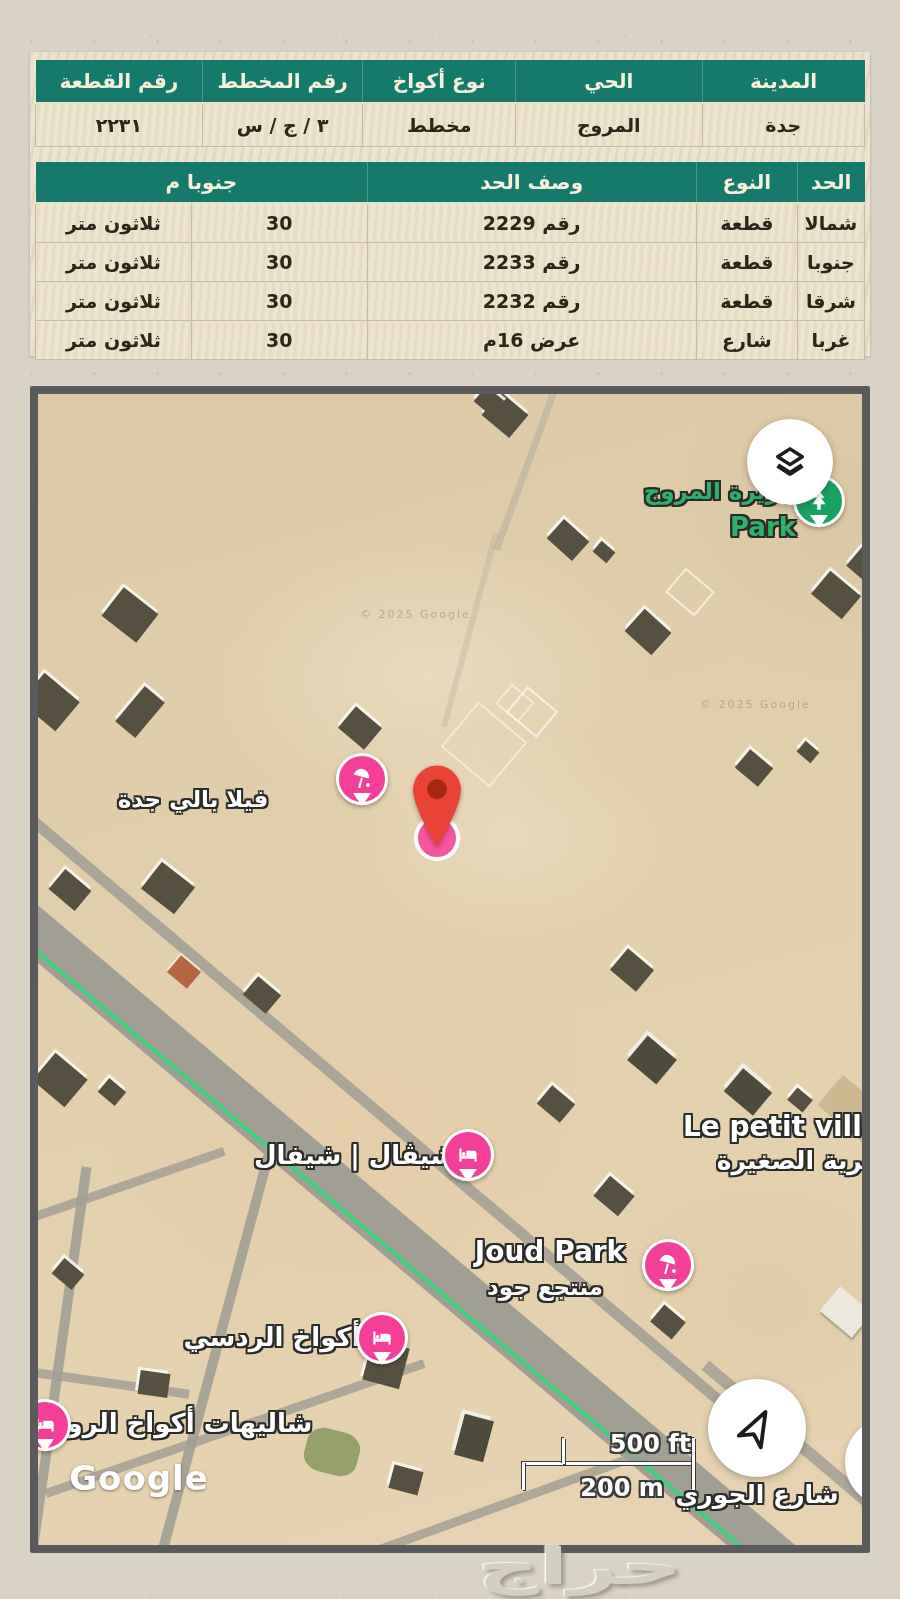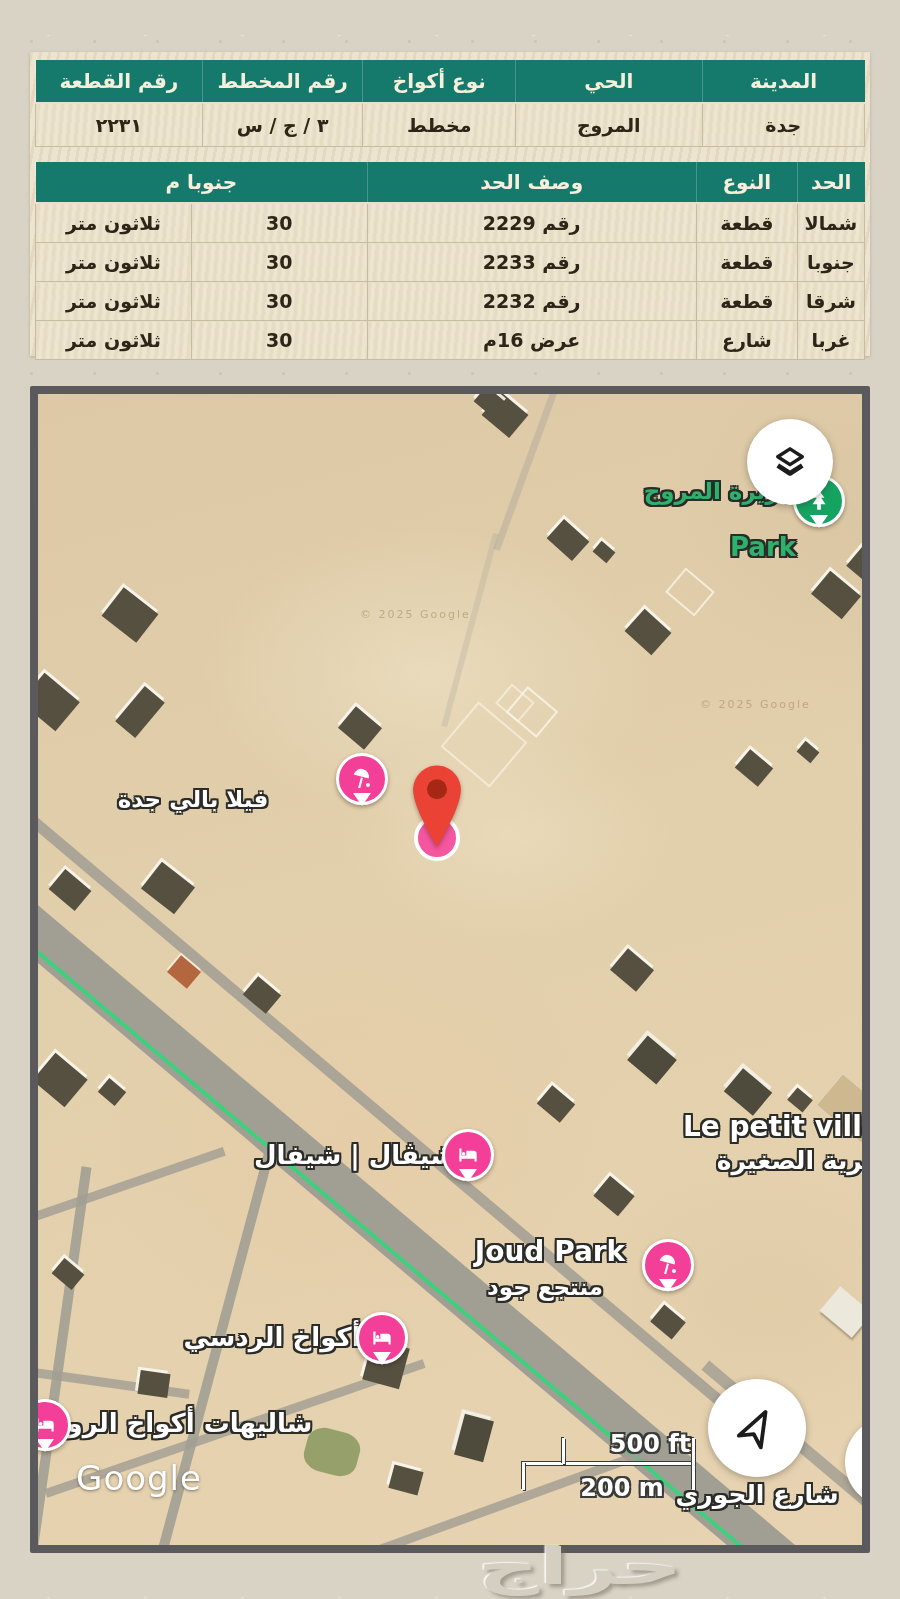--- a/index.html
+++ b/index.html
@@ -65,21 +65,21 @@
   .poi.green{background:#16a261;}
   .pin-shadow-poi{position:absolute;width:46px;height:46px;border-radius:50%;background:#f4569f;
     border:4px solid #fff;box-sizing:border-box;z-index:16;}
   .red-pin{position:absolute;z-index:20;filter:drop-shadow(0 2px 2px rgba(60,30,20,.4));}
   .ctrl-btn{position:absolute;background:#fff;border-radius:50%;
     box-shadow:0 2px 7px rgba(40,40,40,.35);display:flex;align-items:center;justify-content:center;z-index:30;}
   .scale-line{position:absolute;background:#fff;box-shadow:1px 1px 0 #3a3a3a,-1px -1px 0 #3a3a3a;z-index:12;}
   .scale-text{position:absolute;transform:translateX(-50%);color:#fff;font-size:24px;font-weight:700;
     white-space:nowrap;z-index:12;
     text-shadow:-2px -2px 0 #3a3a38,2px -2px 0 #3a3a38,-2px 2px 0 #3a3a38,2px 2px 0 #3a3a38;}
-  .glogo{position:absolute;transform:translateX(-50%);color:#fff;font-size:34px;font-weight:400;
+  .glogo{position:absolute;transform:translateX(-50%);color:#fff;font-size:34px;font-weight:700;
     letter-spacing:1px;z-index:13;text-shadow:0 1px 3px rgba(70,65,55,.7);}
   .partial-circle{position:absolute;background:#fff;border-radius:50%;box-shadow:0 2px 6px rgba(40,40,40,.3);z-index:28;}
 
   .haraj{position:absolute;left:240px;top:1538px;width:680px;text-align:center;
     font-size:50px;font-weight:700;letter-spacing:16px;color:#d4cfc0;
     transform:scaleX(1.7);transform-origin:center;
     text-shadow:2px 3px 3px rgba(110,104,90,.5),-1px -1px 1px rgba(255,255,255,.85);z-index:2;}
 </style>
 </head>
 <body>
@@ -218,21 +218,21 @@
           <div class="bld b-dw" style="left: 421px; top: 1023px; width: 30px; height: 42px; transform: rotate(15deg);"></div>
         </div>
 
       <div class="compound" style="left:414px;top:321px;width:60px;height:55px;transform:rotate(40deg);"></div>
       <div class="compound" style="left:462px;top:296px;width:26px;height:22px;transform:rotate(40deg);"></div>
 
       <div class="copyright" style="left:322px;top:214px;">© 2025 Google</div>
       <div class="copyright" style="left:662px;top:304px;">© 2025 Google</div>
 
       <div class="mlabel green ar" style="left:682px;top:84px;z-index:13;">جزيرة المروج</div>
-      <div class="mlabel green" style="left:725px;top:118px;font-size:26px;z-index:13;margin-top:20px;">Park</div>
+      <div class="mlabel green" style="left:725px;top:118px;font-size:26px;z-index:13;">Park</div>
       <div class="poi green" style="left:755px;top:81px;z-index:17;">
         <svg viewBox="0 0 24 24">
             <path d="M12 2l5 7h-3l4 6h-4.3v5h-3.4v-5H6l4-6H7z"></path>
           </svg>
       </div>
 
       <div class="ctrl-btn" style="left:709px;top:25px;width:86px;height:86px;">
         <svg width="42" height="42" viewBox="0 0 24 24" fill="none" stroke="#1c1c1c" stroke-width="2" stroke-linejoin="round">
           <path d="M12 4.5l7 4.5-7 4.5L5 9z"></path>
           <path d="M5 14l7 4.5L19 14" stroke-width="2.8"></path>

